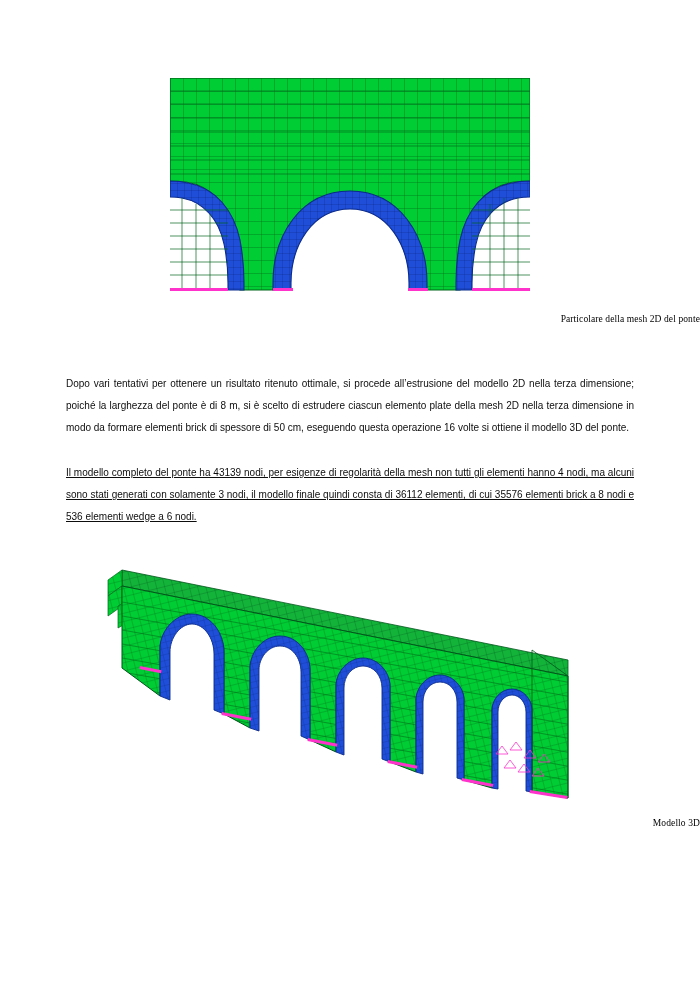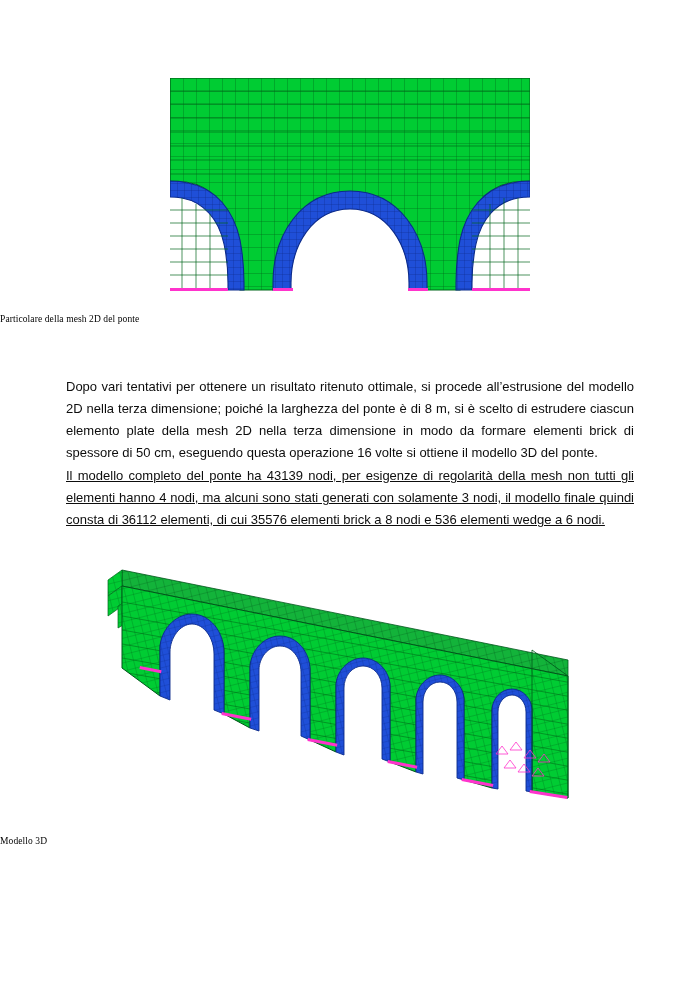--- a/index.html
+++ b/index.html
@@ -29,38 +29,38 @@
     left: 0;
     top: 78px;
     width: 700px;
     height: 235px;
   }
   .fig1 svg { display: block; margin: 0 auto; }
 
   .fig-caption {
     font-family: "Liberation Serif", serif;
     font-size: 9.5px;
-    text-align: left;
+    text-align: right;
     color: #000;
     letter-spacing: 0.1px;
   }
   .cap1 {
     position: absolute;
     left: 0;
     top: 314px;
     width: 700px;
   }
 
   
   .body-text {
     position: absolute;
     left: 66px;
     width: 568px;
     font-family: "Liberation Sans", sans-serif;
-    font-size: 13px;
+    font-size: 10px;
     line-height: 22px;
     text-align: justify;
     color: #0d0d0d;
   }
   .para1 { top: 363px; }
   .para2 { top: 452px; text-decoration: underline; }
 
   
   .fig2 {
     position: absolute;
@@ -68,22 +68,21 @@
     top: 528px;
     width: 700px;
     height: 285px;
   }
   .fig2 svg { display: block; margin: 0 auto; }
 
   .cap2 {
     position: absolute;
     left: 0;
     top: 818px;
-    width: 580px;
-    margin-top: 18px;
+    width: 700px;
   }
 </style>
 </head>
 <body>
 
 <div class="page">
 
   <div class="fig1">
     <svg width="360" height="225" viewBox="0 0 360 225" xmlns="http://www.w3.org/2000/svg">
       <defs>

